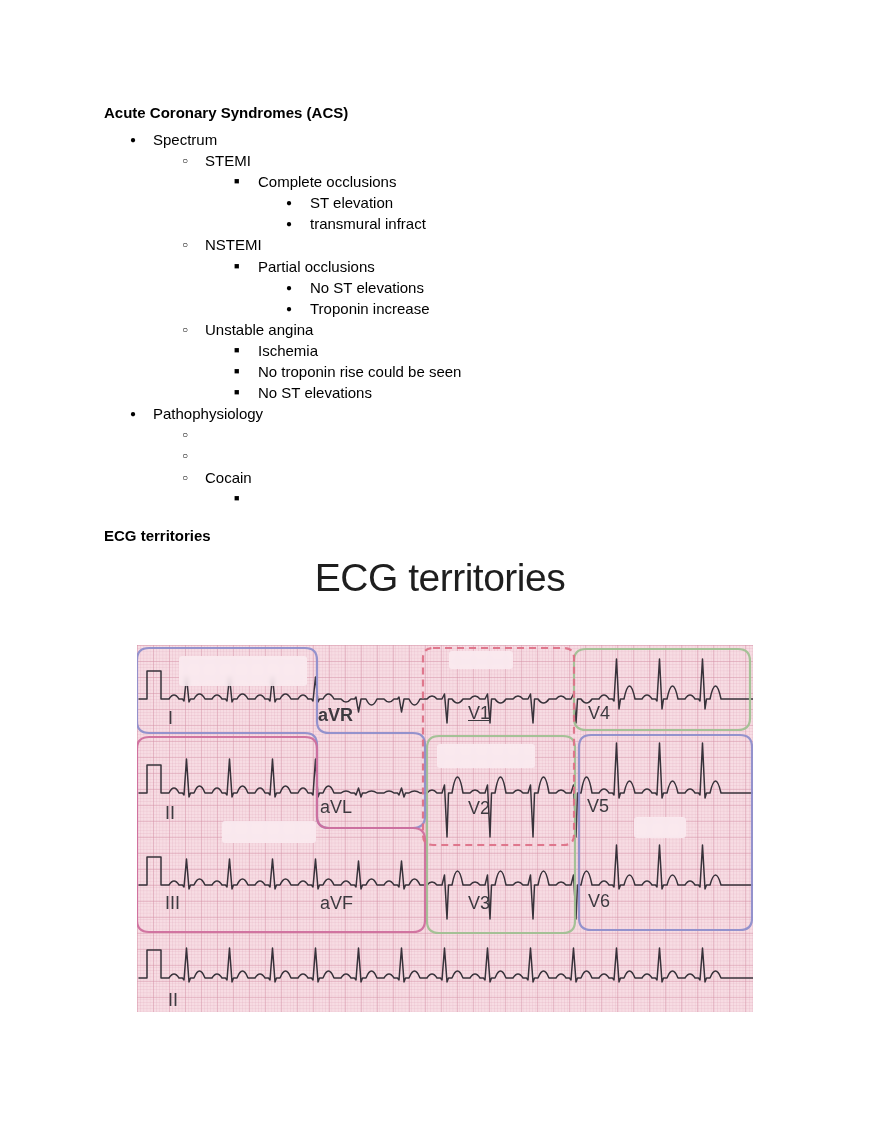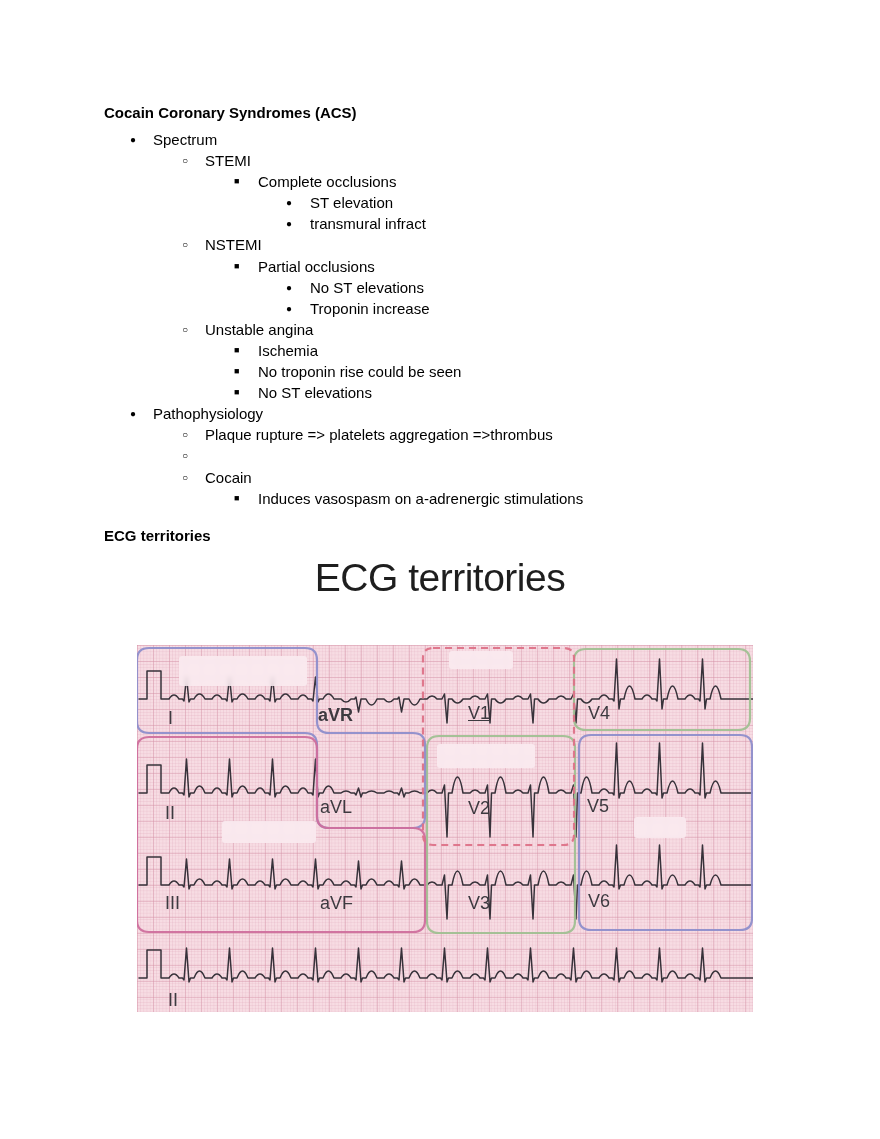--- a/index.html
+++ b/index.html
@@ -33,21 +33,21 @@
   .lead-label{position:absolute;font-size:18px;line-height:20px;color:#3d3a40;}
   .redact{position:absolute;background:rgba(250,236,241,.85);border-radius:3px;
     backdrop-filter:blur(2px);}
 </style>
 </head>
 <body>
 
 <div class="page">
 
   <div class="notes">
-    <div class="doc-title">Cocain Coronary Syndromes (ACS)</div>
+    <div class="doc-title">Acute Coronary Syndromes (ACS)</div>
     <div>
         <div class="li">
           <span class="b l1">●</span>
           <span class="t l1">Spectrum</span>
         </div>
         <div class="li">
           <span class="b l2">○</span>
           <span class="t l2">STEMI</span>
         </div>
         <div class="li">
@@ -93,32 +93,30 @@
         <div class="li">
           <span class="b l3">■</span>
           <span class="t l3">No ST elevations</span>
         </div>
         <div class="li">
           <span class="b l1">●</span>
           <span class="t l1">Pathophysiology</span>
         </div>
         <div class="li">
           <span class="b l2">○</span>
-          <span class="t l2">Plaque rupture =&gt; platelets aggregation =&gt;thrombus</span>
         </div>
         <div class="li">
           <span class="b l2">○</span>
         </div>
         <div class="li">
           <span class="b l2">○</span>
           <span class="t l2">Cocain</span>
         </div>
         <div class="li">
           <span class="b l3">■</span>
-          <span class="t l3">Induces vasospasm on a-adrenergic stimulations</span>
         </div>
       </div>
     <div class="section-heading">ECG territories</div>
   </div>
 
   <div class="figure-title">ECG territories</div>
 
   <div class="ecg" id="ecg">
     <svg id="ecg-svg" width="616" height="367" viewBox="0 0 616 367">
         <path d="M2 54 L10 54 L10 26 L24 26 L24 54 L32 54 Q37 46 42 54 L45.5 54 L47 56 L49.5 32 L52 57 L53.5 54 L57 54 Q62.5 44 68 54 L75 54 Q80 46 85 54 L88.5 54 L90 56 L92.5 32 L95 57 L96.5 54 L100 54 Q105.5 44 111 54 L118 54 Q123 46 128 54 L131.5 54 L133 56 L135.5 32 L138 57 L139.5 54 L143 54 Q148.5 44 154 54 L161 54 Q166 46 171 54 L174.5 54 L176 56 L178.5 32 L181 57 L182.5 54 L186 54 Q191.5 44 197 54 L204 54 Q209 60 214 54 L217.5 54 L219 52 L221.5 67 L224 54 L225.5 54 L229 54 Q234.5 66 240 54 L247 54 Q252 60 257 54 L260.5 54 L262 52 L264.5 67 L267 54 L268.5 54 L272 54 Q277.5 66 283 54 L290 54 Q295 48 300 54 L303.5 54 L305 54 L307.5 49 L310 78 L311.5 54 L315 54 Q320.5 62 326 54 L333 54 Q338 48 343 54 L346.5 54 L348 54 L350.5 49 L353 78 L354.5 54 L358 54 Q363.5 62 369 54 L376 54 Q381 48 386 54 L389.5 54 L391 54 L393.5 49 L396 78 L397.5 54 L401 54 Q406.5 62 412 54 L419 54 Q424 48 429 54 L432.5 54 L434 54 L436.5 49 L439 78 L440.5 54 L444 54 Q449.5 62 455 54 L462 54 Q467 46 472 54 L475.5 54 L477 56 L479.5 14 L482 64 L483.5 54 L487 54 Q492.5 28 498 54 L505 54 Q510 46 515 54 L518.5 54 L520 56 L522.5 14 L525 64 L526.5 54 L530 54 Q535.5 28 541 54 L548 54 Q553 46 558 54 L561.5 54 L563 56 L565.5 14 L568 64 L569.5 54 L573 54 Q578.5 28 584 54 L616 54" fill="none" stroke="#37323a" stroke-width="1.5" stroke-linejoin="round" stroke-linecap="round"></path>

